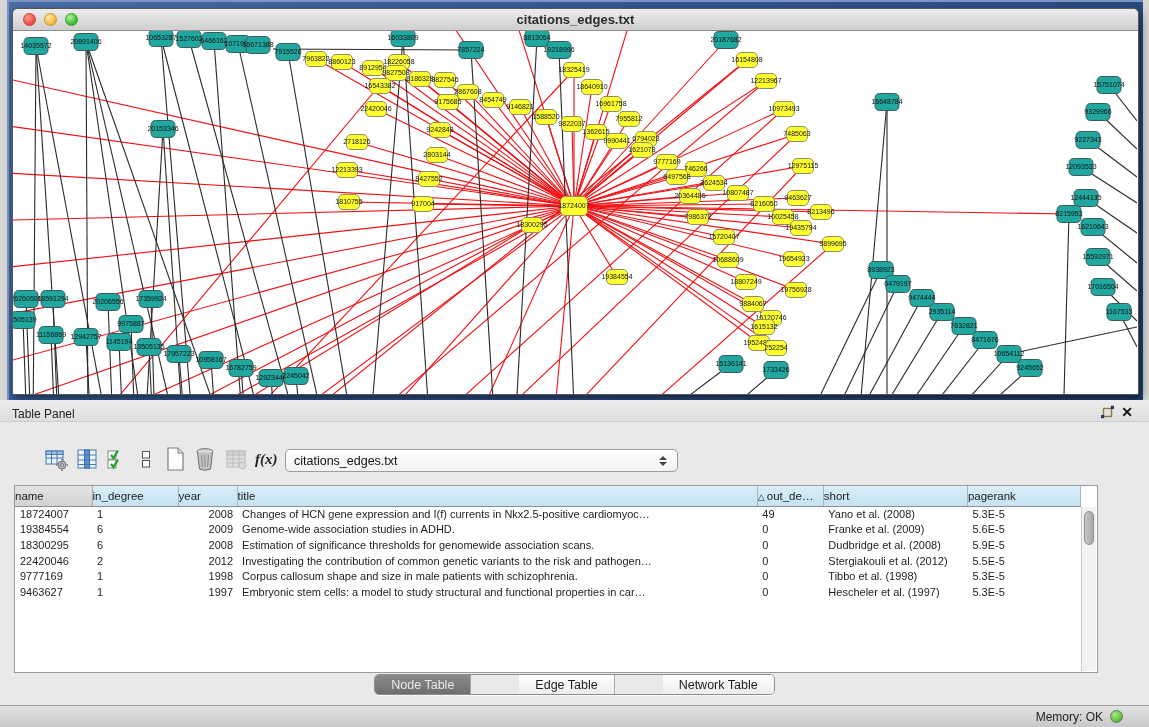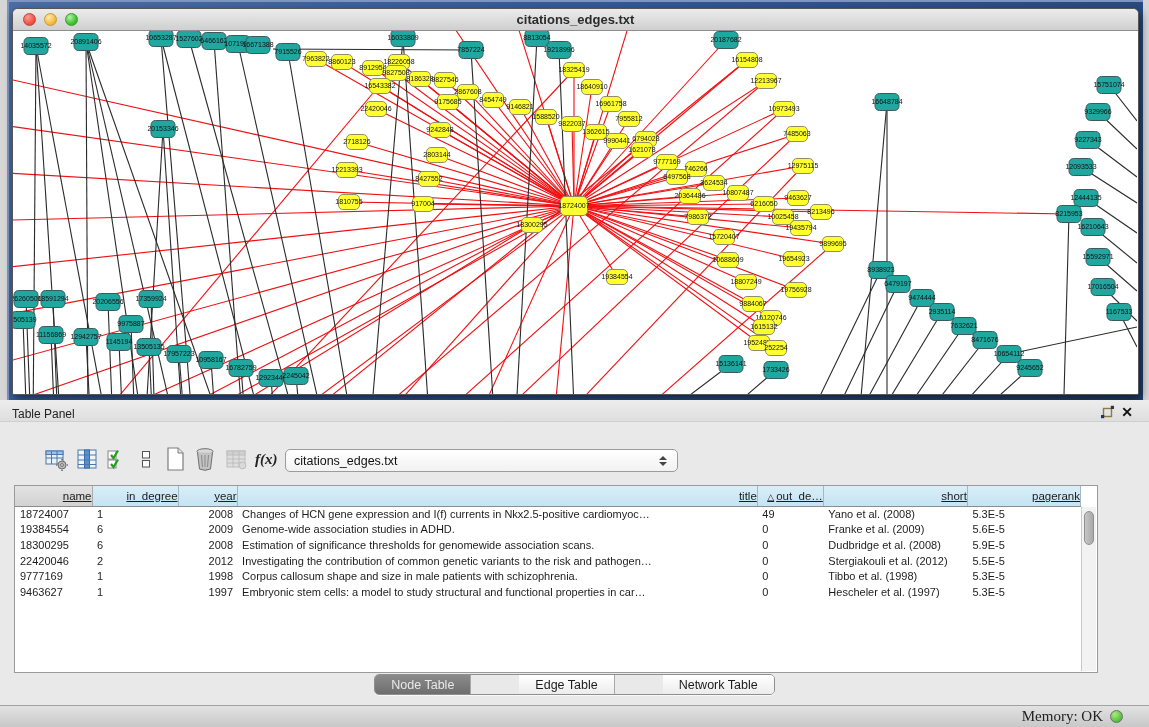--- a/index.html
+++ b/index.html
@@ -42,42 +42,42 @@
     border:1px solid #9c9c9c; border-radius:5px; display:flex; align-items:center; padding:0 8px; font-size:12.5px; color:#111; }
   .dropdown .dd-label { flex:1; }
   .dd-arrows { display:flex; flex-direction:column; gap:2px; align-items:center; padding-right:2px; }
   .dd-arrows i { width:0; height:0; border-left:4px solid transparent; border-right:4px solid transparent; display:block; }
   .dd-up { border-bottom:4px solid #444; }
   .dd-down { border-top:4px solid #444; }
 
   .table-wrap { position:absolute; left:14px; top:85px; width:1084px; height:188px; background:#fff;
     border:1px solid #9a9a9a; overflow:hidden; }
   table.data { border-collapse:collapse; table-layout:fixed; width:1066px; font-size:11px; }
-  table.data th { height:20px; font-weight:normal; font-size:11.5px; color:#1b1b1b; text-align:right;
-    background:linear-gradient(#d9eef8,#c4e3f2); border-right:1px solid #9fb9c6; border-bottom:1px solid #8d8d8d; overflow:hidden; white-space:nowrap;text-decoration:underline; }
+  table.data th { height:20px; font-weight:normal; font-size:11.5px; color:#1b1b1b; text-align:left;
+    background:linear-gradient(#d9eef8,#c4e3f2); border-right:1px solid #9fb9c6; border-bottom:1px solid #8d8d8d; overflow:hidden; white-space:nowrap; }
   table.data th.gray { background:linear-gradient(#e3e3e3,#d2d2d2); border-right:1px solid #aaa; }
   table.data td { height:15.6px; padding:0 4px 0 5px; color:#1d1d1d; white-space:nowrap; overflow:hidden; }
   table.data td.ra { text-align:right; }
   .sort-tri { font-size:9px; margin-right:2px; }
   .vscroll { position:absolute; right:1px; top:21px; width:15px; bottom:1px; background:#f2f2f2; border-left:1px solid #c9c9c9; }
   .vthumb { position:absolute; left:2px; top:4px; width:10px; height:34px; background:linear-gradient(90deg,#c6c6c6,#a9a9a9); border:1px solid #909090; border-radius:6px; }
 
   .tabs-row { position:absolute; left:0; top:274px; width:1149px; display:flex; justify-content:center; }
   .seg { display:flex; border:1px solid #8f8f8f; border-radius:5px; overflow:hidden; height:21px;
     box-shadow:0 1px 0 rgba(255,255,255,.7);gap:48px; }
   .seg button { font-family:"Liberation Sans", sans-serif; font-size:12.5px; border:none; padding:0 16px;
     background:linear-gradient(#ffffff,#ececec); color:#1c1c1c; border-right:1px solid #a8a8a8; }
   .seg button:last-child { border-right:none; }
   .seg button.active { background:linear-gradient(#8b8b8b,#6e6e6e); color:#e9e9e9; }
 
   
   .statusbar { position:absolute; left:0; top:705px; width:1149px; height:22px;
     background:linear-gradient(#e2e2e2,#c8c8c8); border-top:1px solid #a2a2a2;
     display:flex; align-items:center; justify-content:flex-end; padding-right:26px; gap:7px; }
-  .mem-label { font-size:15px; color:#222;font-family:Liberation Serif, serif; }
+  .mem-label { font-size:12px; color:#222; }
   .mem-dot { width:13px; height:13px; border-radius:50%; background:radial-gradient(circle at 35% 30%,#a8eb7e,#58c43c 65%,#3fa52a); border:1px solid #6f6f6f; }
 </style>
 </head>
 <body>
 
 <div class="desktop">
   <div class="net-window">
     <div class="titlebar">
       <div class="lights">
         <span class="light red"></span>

